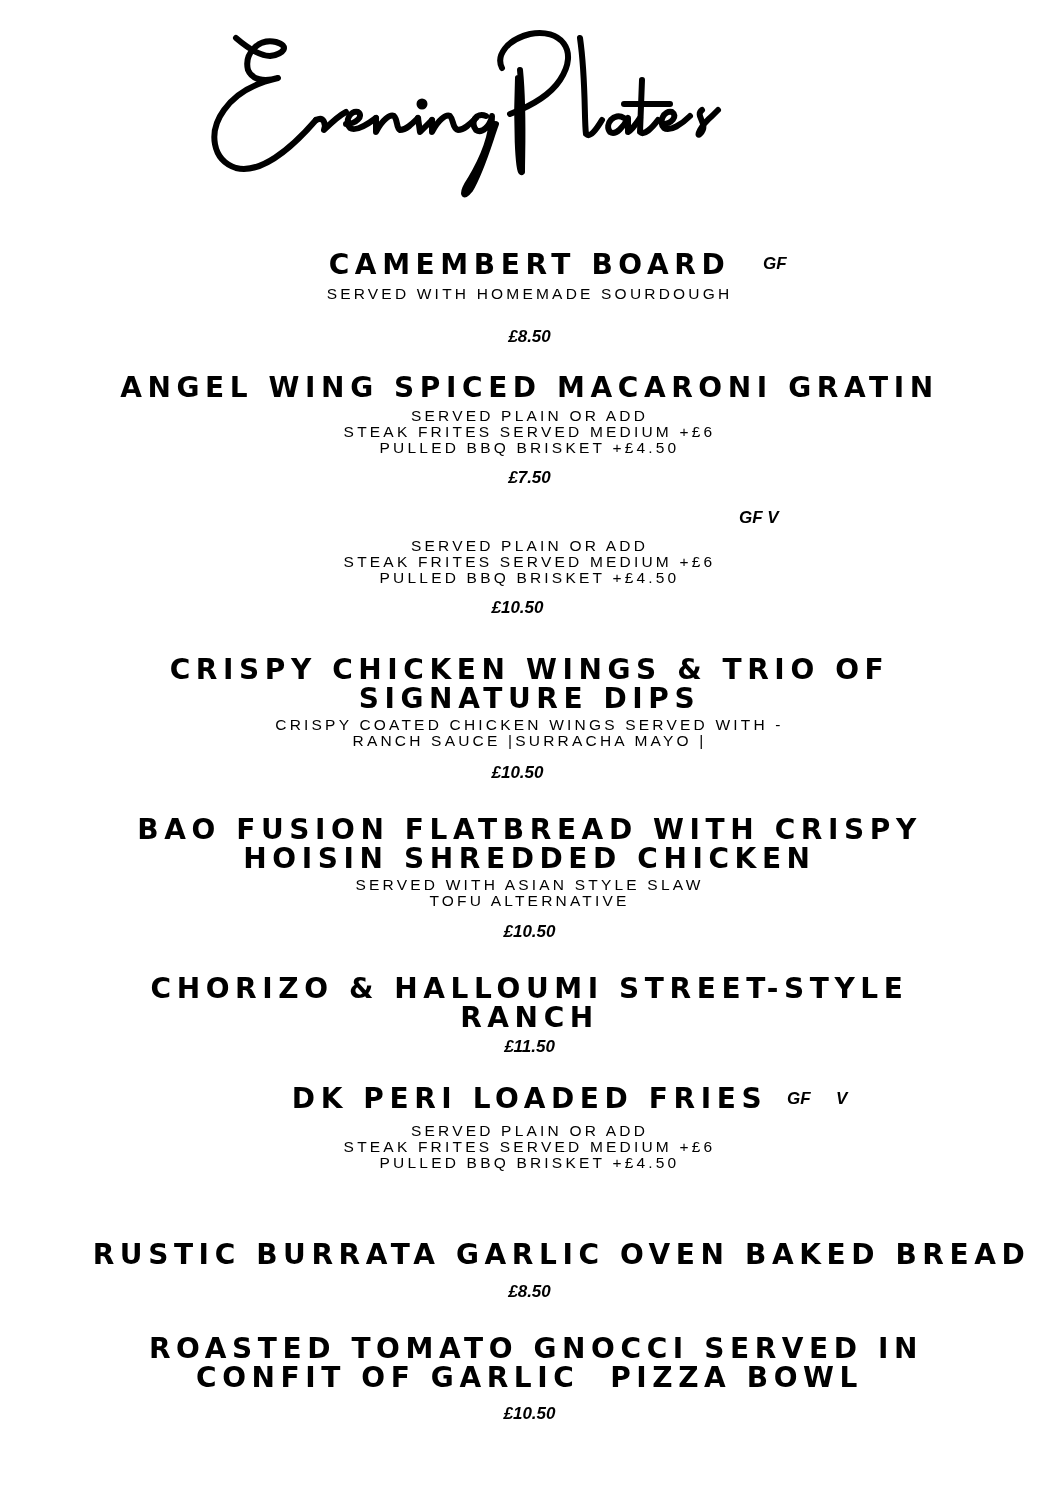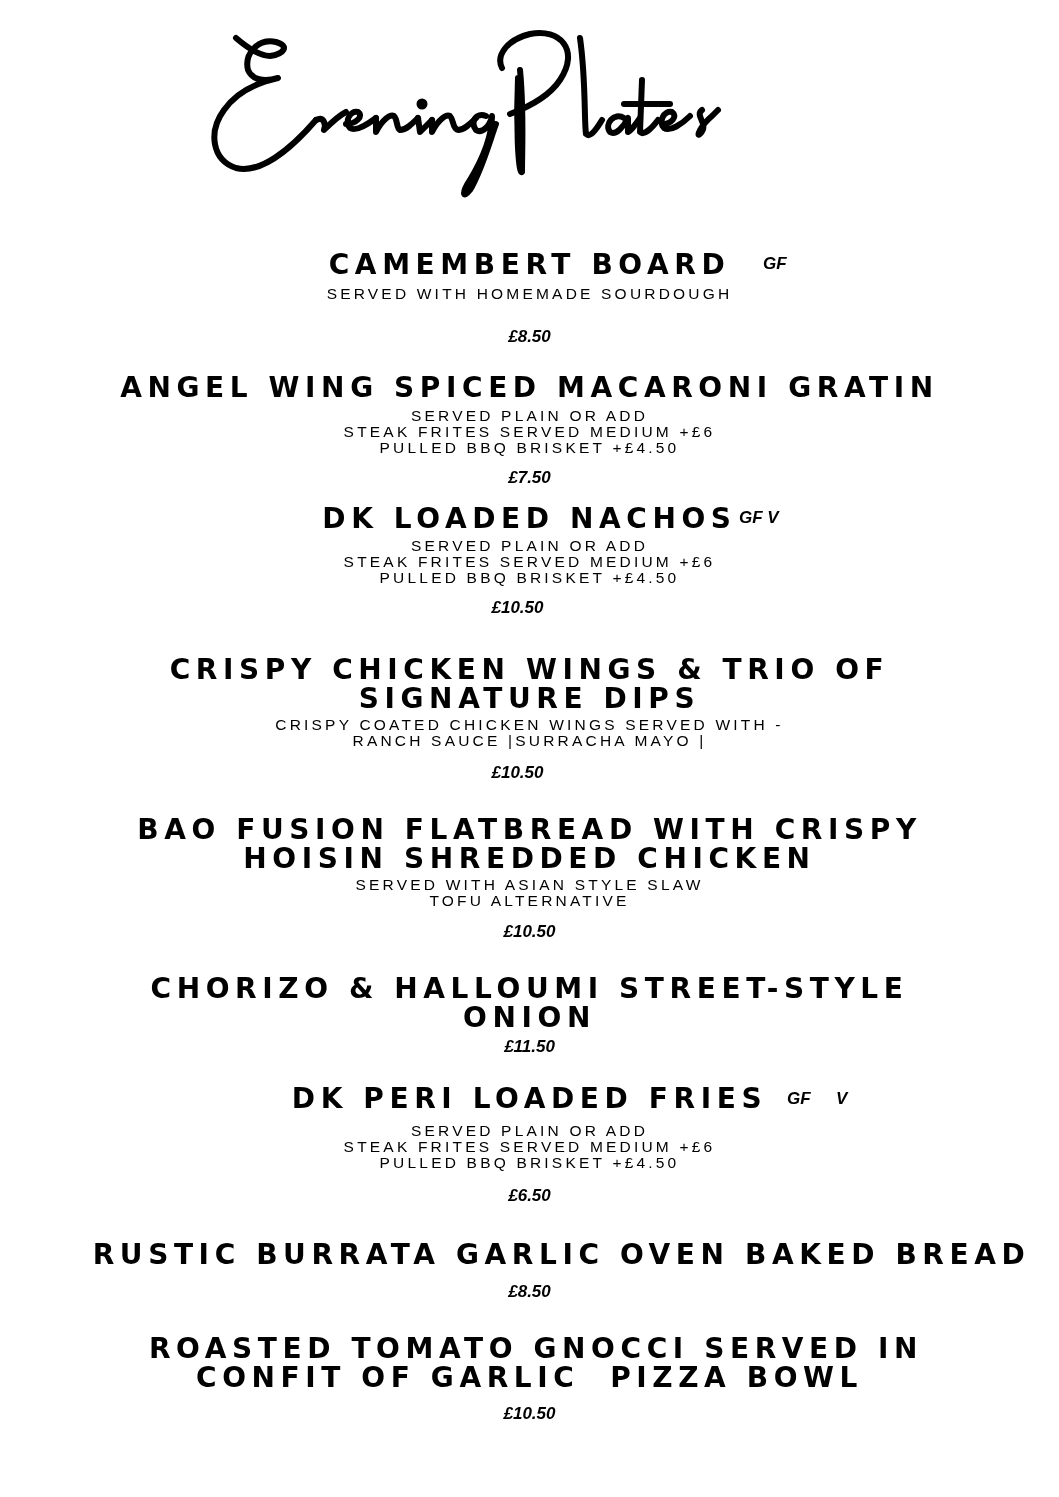--- a/index.html
+++ b/index.html
@@ -125,23 +125,20 @@
   <div class="row dish" style="top:373px;">
     <span>ANGEL WING SPICED MACARONI GRATIN</span>
   </div>
   <div class="row desc" style="top:408px;">
     <span class="line">SERVED PLAIN OR ADD</span>
     <span class="line">STEAK FRITES SERVED MEDIUM +£6</span>
     <span class="line">PULLED BBQ BRISKET +£4.50</span>
   </div>
   <div class="row price" style="top:468px;">£7.50</div>
 
-  <div class="row dish" style="top:504px;">
-    <span>DK LOADED NACHOS</span>
-  </div>
   <span class="tag" style="left:739px; top:508px;font-style:italic;">GF V</span>
   <div class="row desc" style="top:538px;">
     <span class="line">SERVED PLAIN OR ADD</span>
     <span class="line">STEAK FRITES SERVED MEDIUM +£6</span>
     <span class="line">PULLED BBQ BRISKET +£4.50</span>
   </div>
   <div class="row price" style="top:598px; left:-12px;">£10.50</div>
 
   <div class="row dish" style="top:655px;">
     <span class="line">CRISPY CHICKEN WINGS &amp; TRIO OF</span>
@@ -158,35 +155,34 @@
     <span class="line">HOISIN SHREDDED CHICKEN</span>
   </div>
   <div class="row desc" style="top:877px;">
     <span class="line">SERVED WITH ASIAN STYLE SLAW</span>
     <span class="line">TOFU ALTERNATIVE</span>
   </div>
   <div class="row price" style="top:922px;">£10.50</div>
 
   <div class="row dish" style="top:974px;">
     <span class="line">CHORIZO &amp; HALLOUMI STREET-STYLE</span>
-    <span class="line">ONION</span>
+    <span class="line">RANCH</span>
   </div>
   <div class="row price" style="top:1037px;">£11.50</div>
 
   <div class="row dish" style="top:1084px;">
     <span>DK PERI LOADED FRIES</span>
   </div>
   <span class="tag" style="left:787px; top:1089px;">GF</span>
   <span class="tag" style="left:836px; top:1089px;">V</span>
   <div class="row desc" style="top:1123px;">
     <span class="line">SERVED PLAIN OR ADD</span>
     <span class="line">STEAK FRITES SERVED MEDIUM +£6</span>
     <span class="line">PULLED BBQ BRISKET +£4.50</span>
   </div>
-  <div class="row price" style="top:1186px;">£6.50</div>
 
   <div class="row dish" style="top:1240px;margin-left:32px;">
     <span>RUSTIC BURRATA GARLIC OVEN BAKED BREAD</span>
   </div>
   <div class="row price" style="top:1282px;">£8.50</div>
 
   <div class="row dish" style="top:1334px;">
     <span class="line" style="white-space:pre;padding-left:13px;">ROASTED TOMATO GNOCCI SERVED IN</span>
     <span class="line" style="white-space:pre;">CONFIT OF GARLIC  PIZZA BOWL</span>
   </div>

